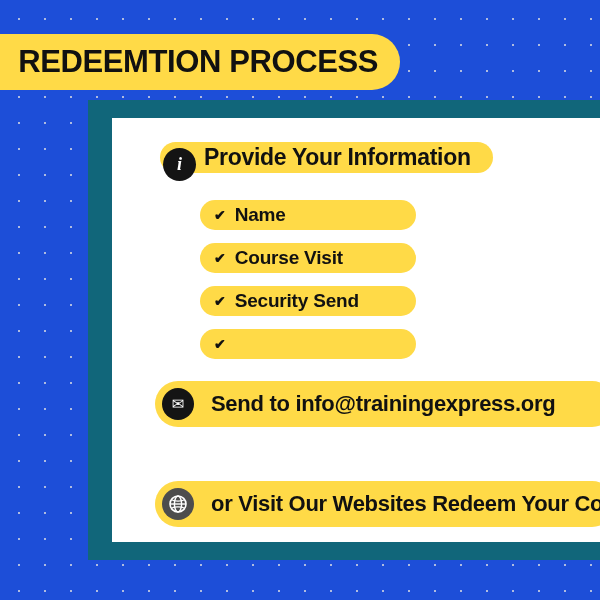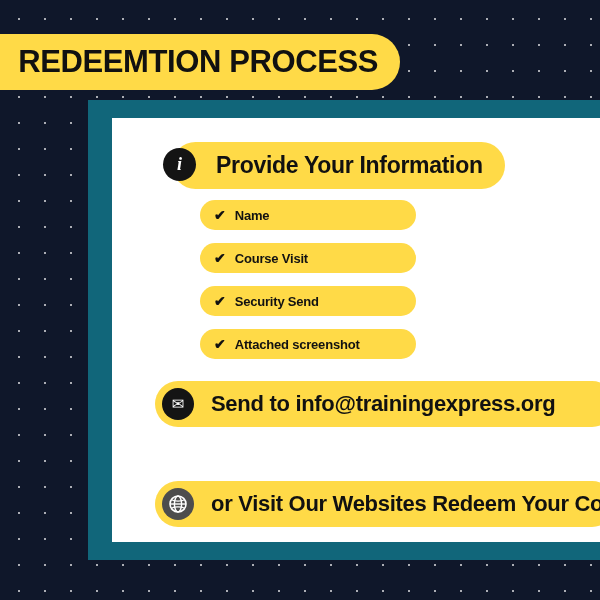--- a/index.html
+++ b/index.html
@@ -10,21 +10,21 @@
     width: 600px;
     height: 600px;
     overflow: hidden;
     font-family: "Liberation Sans", sans-serif;
     background: #fbfbf9;
   }
   #slide {
     position: relative;
     width: 600px;
     height: 600px;
-    background: #0f172a;
+    background: #1d4ed8;
     overflow: hidden;
   }
   
   #dots {
     position: absolute;
     inset: 0;
     background-image: radial-gradient(#dfdfe3 1px, transparent 1.1px);
     background-size: 26px 26px;
     background-position: 6px 6px;
     opacity: 0.75;
@@ -73,23 +73,23 @@
   
   .pill {
     background: #ffda47;
     border-radius: 40px;
     display: flex;
     align-items: center;
     box-sizing: border-box;
   }
   #heading-pill {
     position: absolute;
-    left: 172px;
+    left: 160px;
     top: 142px;
-    height: 47px;
+    height: 31px;
     padding: 0 22px 0 44px;
     border-radius: 24px;
   }
   #heading-text {
     font-size: 23px;
     font-weight: bold;
     color: #111111;
     white-space: nowrap;
     letter-spacing: -0.3px;
   }
@@ -126,21 +126,21 @@
     padding-left: 14px;
   }
   .check-mark {
     font-size: 14px;
     font-weight: bold;
     color: #111111;
     margin-right: 9px;
     line-height: 1;
   }
   .check-label {
-    font-size: 13px;
+    font-size: 19px;
     font-weight: bold;
     color: #111111;
     white-space: nowrap;
     letter-spacing: -0.2px;
   }
   #check-0 { top: 200px; }
   #check-1 { top: 243px; }
   #check-2 { top: 286px; }
   #check-3 { top: 329px; }
 
@@ -231,21 +231,20 @@
   <div id="check-1" class="check-item">
     <span class="check-mark">✔</span>
     <span class="check-label">Course Visit</span>
   </div>
   <div id="check-2" class="check-item">
     <span class="check-mark">✔</span>
     <span class="check-label">Security Send</span>
   </div>
   <div id="check-3" class="check-item">
     <span class="check-mark">✔</span>
-    <span class="check-label">Attached screenshot</span>
   </div>
 
   <div id="email-pill" class="pill">
     <span id="email-text">Send to info@trainingexpress.org</span>
   </div>
   <div id="mail-icon" class="circle-icon">
     <span>✉</span>
   </div>
 
   <div id="web-pill" class="pill">

